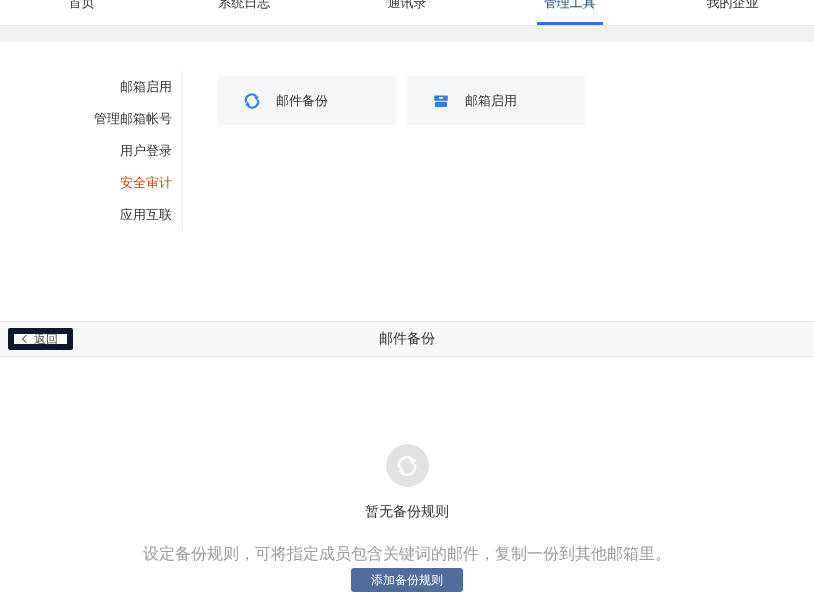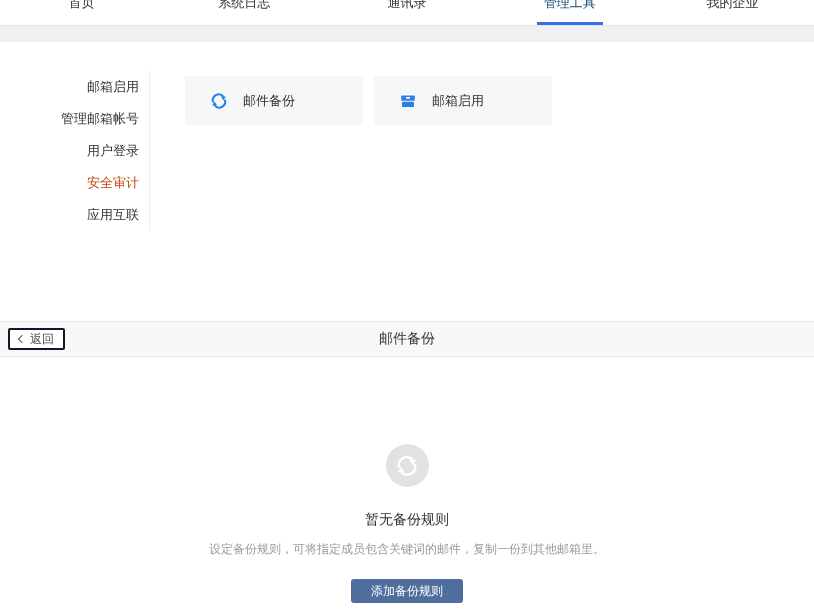--- a/index.html
+++ b/index.html
@@ -10,53 +10,53 @@
   .nav { height:25px; display:flex; background:#fff; }
   .tab { flex:1; display:flex; align-items:center; justify-content:center;
     font-size:13px; color:#333; cursor:pointer; position:relative; padding-bottom:19px; }
   .tab.active { color:#0c4a6e; }
   .tab-underline { position:absolute; bottom:0; left:50%; transform:translateX(-50%);
     width:66px; height:3px; background:#3370eb; }
 
   .strip { height:17px; background:#f1f1f1; border-top:1px solid #e4e4e4; }
 
   
-  .content { height:279px; display:flex; }
+  .content { height:279px; display:flex;padding-left:33px; }
   .sidebar { width:150px; padding-top:29px; flex:none; }
   .side-list { border-right:1px solid #ececec; }
   .side-item { height:32px; line-height:32px; text-align:right; padding-right:10px;
     font-size:13px; color:#333; cursor:pointer; }
   .side-item.active { color:#c2410c; }
 
   .main { padding:34px 0 0 35px; display:flex; gap:11px; }
   .card { width:178px; height:49px; background:#f6f7f9; display:flex; align-items:center;
     padding-left:25px; cursor:pointer; }
   .card .ic { width:18px; height:18px; color:#2e7ce8; flex:none; }
   .card .ic svg { width:18px; height:18px; display:block; }
   .card-label { font-size:13px; color:#333; margin-left:15px; }
 
   
   .section-header { height:36px; background:#f8f8f8; border-top:1px solid #e8e8e8;
     border-bottom:1px solid #e8e8e8; position:relative; display:flex; align-items:center; }
   .back-btn { position:absolute; left:8px; top:50%; transform:translateY(-50%);
-    background:#fff; border:2px solid #0f172a; border-radius:2px; height:22px;
+    background:#fff; border:6px solid #0f172a; border-radius:2px; height:22px;
     padding:0 9px; font-size:12px; color:#4a4a4a; display:flex; align-items:center;
     cursor:pointer; font-family:inherit; }
   .chev { width:6px; height:6px; border-left:1px solid #555; border-bottom:1px solid #555;
     transform:rotate(45deg); display:inline-block; margin-right:5px; }
   .section-title { flex:1; text-align:center; font-size:14px; color:#333; }
 
   
   .empty { text-align:center; padding-top:87px; }
   .empty-circle { width:43px; height:43px; border-radius:50%; background:#e2e2e2;
     margin:0 auto; display:flex; align-items:center; justify-content:center; color:#fff; }
   .empty-circle svg { width:24px; height:24px; display:block; }
-  .empty-title { font-size:14px; color:#333; margin-top:24px; }
-  .empty-desc { font-size:12px; color:#9b9b9b; margin-top:12px; }
-  .add-btn { margin-top:21px; height:24px; padding:0 20px; background:#4f6e9e;
+  .empty-title { font-size:14px; color:#333; margin-top:16px; }
+  .empty-desc { font-size:16px; color:#9b9b9b; margin-top:23px; }
+  .add-btn { margin-top:3px; height:24px; padding:0 20px; background:#4f6e9e;
     color:#fff; border:none; border-radius:3px; font-size:12px; cursor:pointer;
     font-family:inherit; }
 </style>
 </head>
 <body>
 
 <div class="nav">
   <div class="tab">
     <span>首页</span>
   </div>

